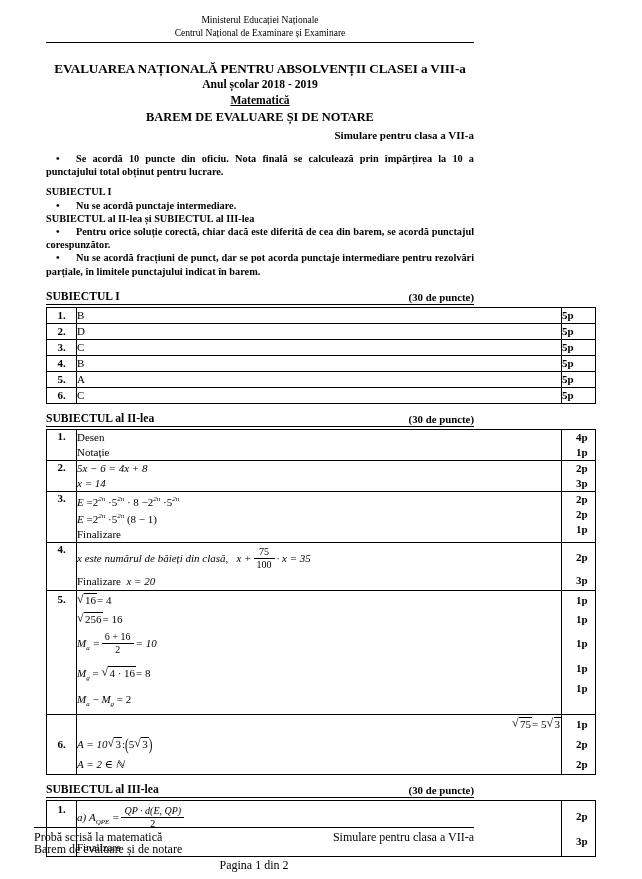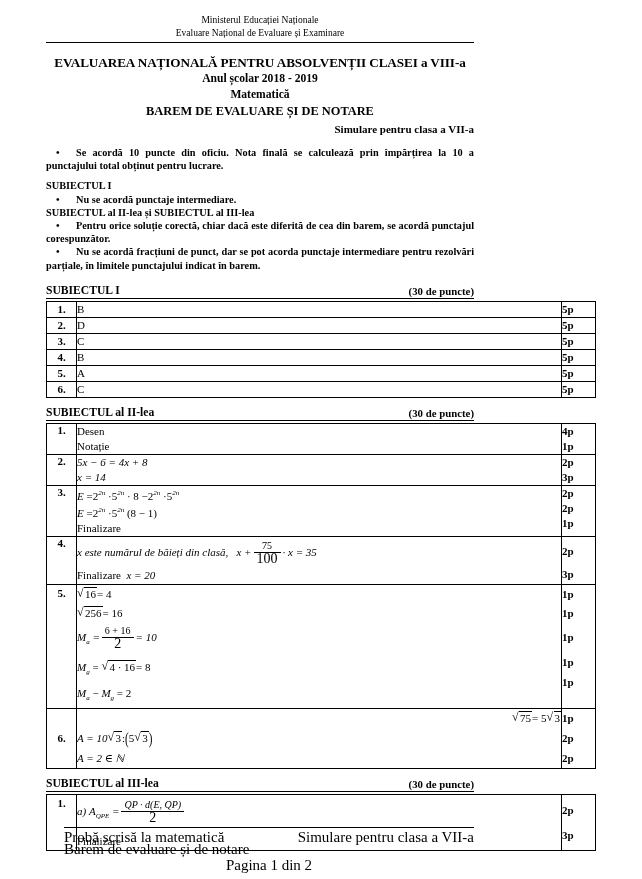--- a/index.html
+++ b/index.html
@@ -31,25 +31,25 @@
     padding-top: 14px;
   }
   .org-header div { white-space: nowrap; }
   .rule {
     border-bottom: 1.6px solid #000;
     margin-top: 3px;
   }
   .title-block {
     text-align: center;
     font-weight: bold;
-    margin-top: 11px;
+    margin-top: 17px;
   }
   .title-main   { font-size: 13.2px; line-height: 17px; letter-spacing: -0.1px;}
   .title-year   { font-size: 11.6px; line-height: 16px; }
-  .title-subj   { font-size: 11.6px; line-height: 16px; }
+  .title-subj   { font-size: 11.6px; line-height: 16px; text-decoration: underline; }
   .title-barem  { font-size: 12.4px; line-height: 17px; }
   .title-right  {
     text-align: right;
     font-weight: bold;
     font-size: 11px;
     line-height: 16px;
     margin-top: 1px;
   }
 
   
@@ -110,21 +110,21 @@
     font-size: 11px;
   }
   td.pts {
     width: 33px;
     text-align: left;
     font-weight: bold;
     font-size: 11px;
     padding-left: 7px;
     vertical-align: top;
   }
-  td.pts .pline { line-height: 15px; }
+  td.pts .pline { line-height: 15px; margin-left: 14px; }
 
   .sub1 td.body, .sub1 td.pts, .sub1 td.num { height: 15px; line-height: 15px; }
   .sub1 td.body { font-size: 11px; }
   .sub1 td.pts { padding-top: 0; }
 
   .line { line-height: 15px; white-space: nowrap; }
 
   
   .math {
     font-family: "Liberation Serif", "DejaVu Serif", serif;
@@ -149,21 +149,21 @@
   .frac .n {
     display: block;
     border-bottom: 1px solid #000;
     padding: 0 3px;
     font-size: 10px;
     line-height: 12px;
   }
   .frac .d {
     display: block;
     padding: 0 3px;
-    font-size: 14px;
+    font-size: 10px;
     line-height: 12px;
   }
   .sqrt {
     display: inline-block;
     position: relative;
     padding-left: 7px;
     font-style: normal;
   }
   .sqrt::before {
     content: "\221A";
@@ -181,42 +181,42 @@
   }
   .tall-paren {
     display: inline-block;
     transform: scaleY(1.5);
     font-style: normal;
   }
 
   
   .footer {
     position: absolute;
-    left: 64px;
+    left: 34px;
     right: 46px;
     bottom: 8px;
-    font-size: 15px;
+    font-size: 12px;
     line-height: 12px;
   }
   .footer .frule { border-bottom: 1.2px solid #000; margin-bottom: 3px; }
   .footer-row { display: flex; justify-content: space-between; }
   .footer-left div { white-space: nowrap; }
   .footer-page { text-align: center; margin-top: 4px; }
 
   .spacer-8 { height: 8px; }
   .spacer-12 { height: 12px; }
 </style>
 </head>
 <body>
 
 <div class="page">
 
   <div class="org-header">
     <div>Ministerul Educației Naționale</div>
-    <div>Evaluare Național de Evaluare și Examinare</div>
+    <div>Centrul Național de Examinare și Examinare</div>
   </div>
   <div class="rule"></div>
 
   <div class="title-block">
     <div class="title-main">EVALUAREA NAȚIONALĂ PENTRU ABSOLVENȚII CLASEI a VIII-a</div>
     <div class="title-year">Anul școlar 2018 - 2019</div>
     <div class="title-subj">Matematică</div>
     <div class="title-barem">BAREM DE EVALUARE ȘI DE NOTARE</div>
   </div>
   <div class="title-right">Simulare pentru clasa a VII-a</div>

